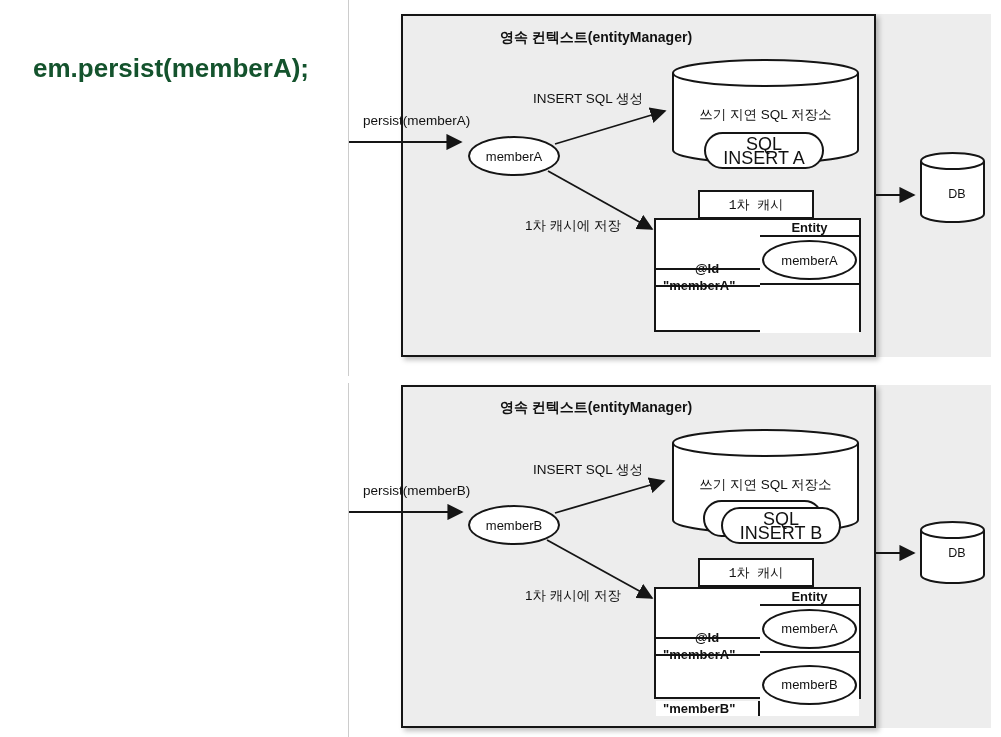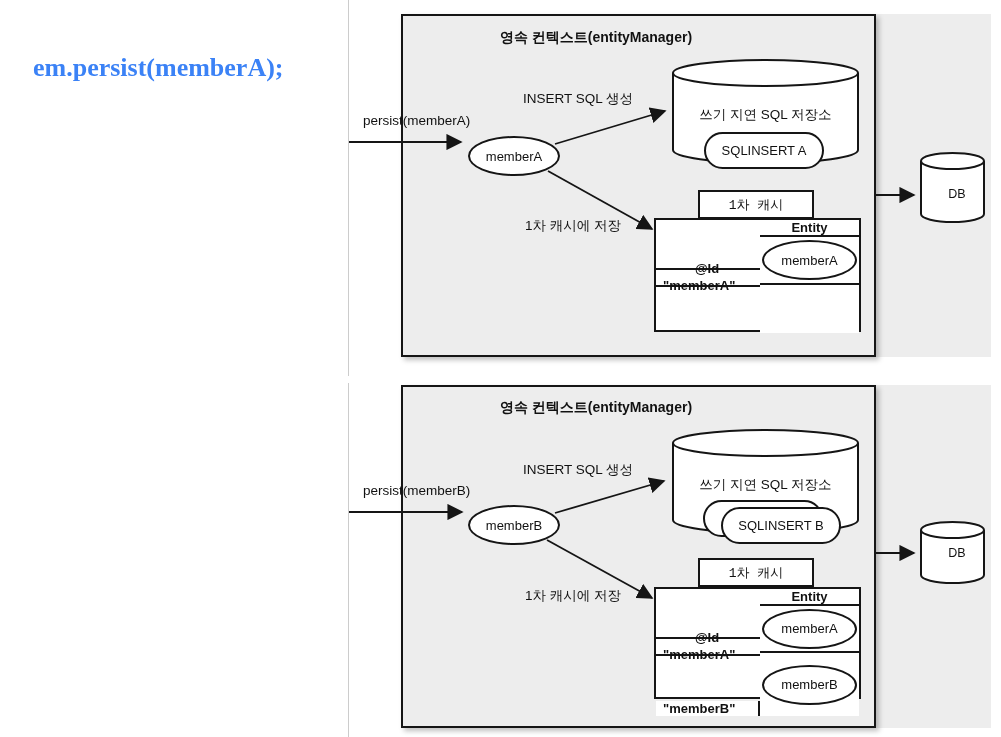--- a/index.html
+++ b/index.html
@@ -3,46 +3,46 @@
 <meta charset="utf-8">
 <style>
   * { margin:0; padding:0; box-sizing:border-box; }
   html,body { background:#fff; }
   .stage {
     position:relative; width:1001px; height:737px; overflow:hidden;
     background:#fff; font-family:"Liberation Sans", sans-serif; color:#111;
   }
   .code-line {
     position:absolute; left:33px;
-    font-family:Liberation Serif, serif; font-weight:bold;
-    font-size:26px; line-height:28px; color:#3b82f6; white-space:pre;
+    font-family:Liberation Sans, sans-serif; font-weight:bold;
+    font-size:26px; line-height:28px; color:#14532d; white-space:pre;
   }
   .figure { position:absolute; left:348px; width:643px; border-left:1px solid #cccccc; }
   .gray-band { position:absolute; left:52px; width:590px; height:343px; background:#ededed; }
   .ctx-box {
     position:absolute; left:52px; width:475px; height:343px;
     border:2px solid #151515; box-shadow:3px 3px 5px rgba(0,0,0,0.25);
   }
   .ctx-title { position:absolute; left:52px; width:390px; text-align:center;
     font-size:14px; font-weight:bold; line-height:16px; }
   .lines { position:absolute; left:0; top:0; }
   .small-label { position:absolute; font-size:13.5px; line-height:17px; white-space:nowrap; }
-  .center-label { text-align:left; }
+  .center-label { text-align:right; }
   .node {
     position:absolute; width:92px; height:40px; background:#fff;
     border:2px solid #151515; border-radius:50%;
     display:flex; align-items:center; justify-content:center; font-size:13px;
   }
   .store-label { position:absolute; left:324px; width:185px; text-align:center;
     font-size:13.5px; line-height:16px; }
   .sql-note {
     position:absolute; width:120px; height:37px; background:#fff;
     border:2px solid #151515; border-radius:19px;
-    display:flex; flex-direction:row; align-items:center; justify-content:center;
-    font-size:13px; line-height:14px; text-align:center;
+    display:flex; flex-direction:column; align-items:center; justify-content:center;
+    font-size:18px; line-height:14px; text-align:center;
   }
   .cache-tab {
     position:absolute; left:349px; width:116px; background:#fff;
     border:2px solid #151515; text-align:center; font-size:13px;
     display:flex; align-items:center; justify-content:center;font-family:Liberation Mono, monospace;
   }
   .cache-table {
     position:absolute; left:305px; width:207px; background:#fff;
     border:2px solid #151515; display:grid; grid-template-columns:104px 1fr;
   }

